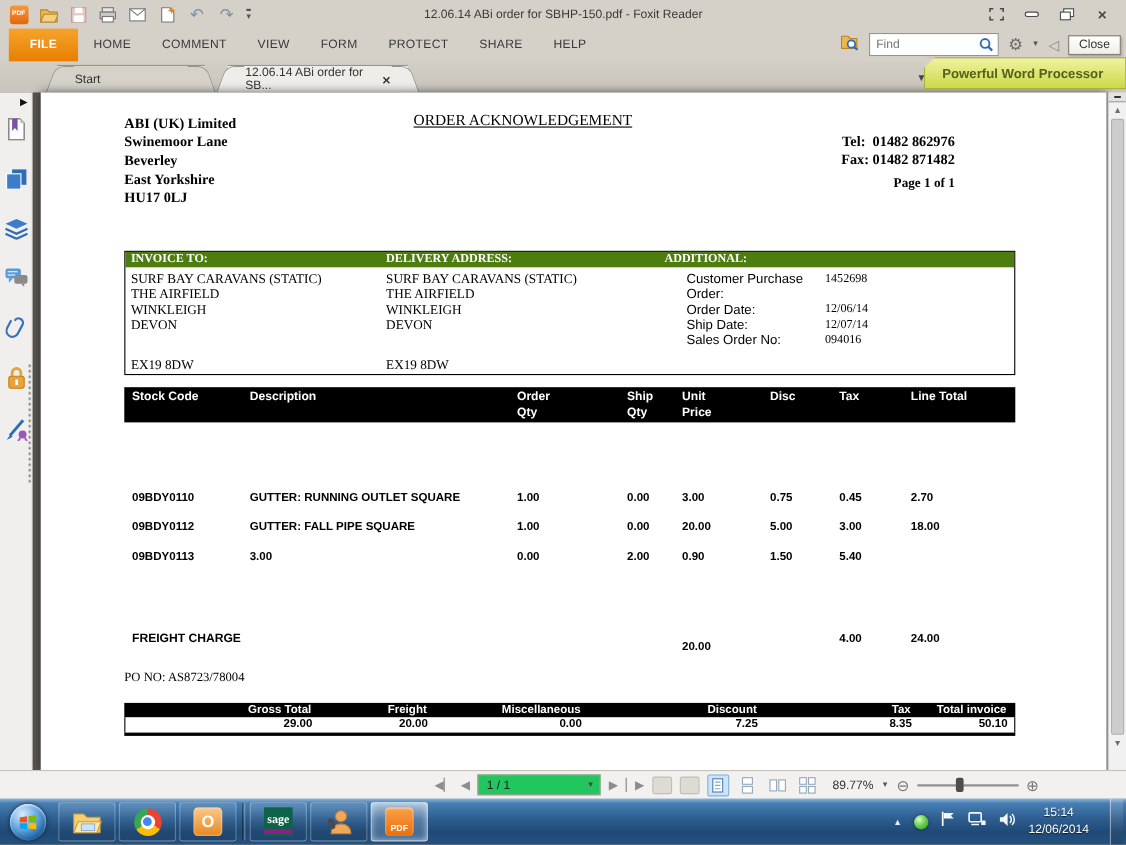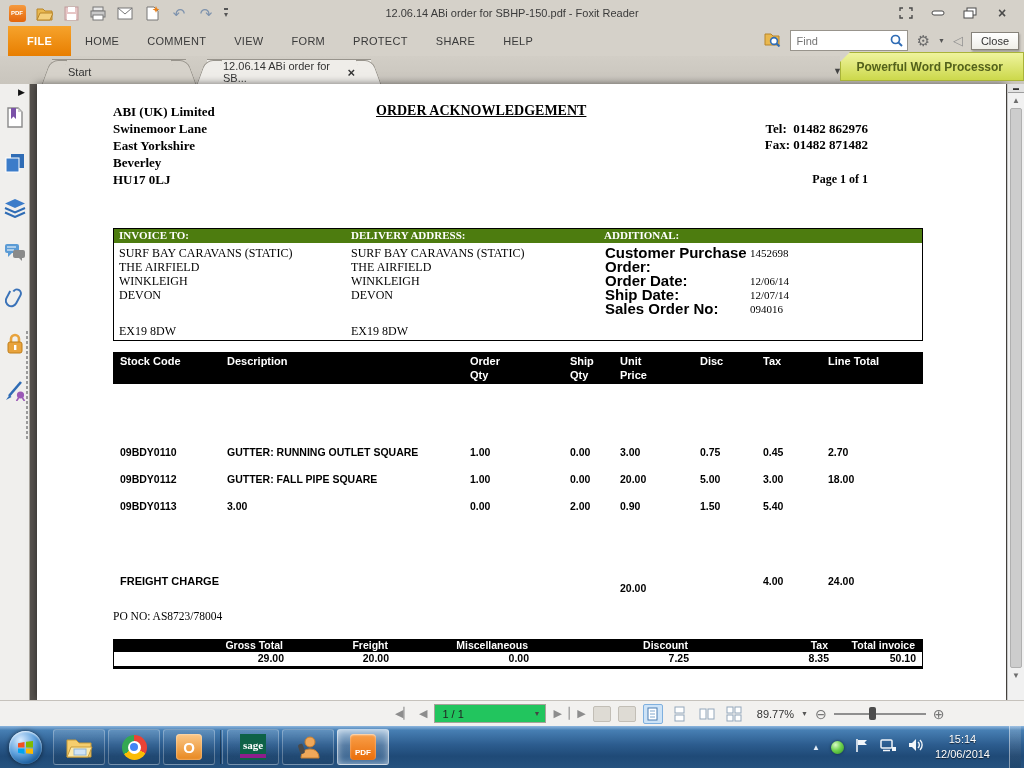--- a/index.html
+++ b/index.html
@@ -54,33 +54,33 @@
   .vscroll { position:absolute; right:0; top:0; width:17px; height:100%; background:#f1f1f1; border-left:1px solid #c7c7c7; }
   .scroll-split { height:9px; background:#e2e2e2; border-bottom:1px solid #9e9e9e; text-align:center; font-size:6px; color:#333; line-height:8px; }
   .scroll-arrow { height:15px; text-align:center; font-size:8px; color:#6e6e6e; line-height:15px; }
   .scroll-thumb { margin:0 2px; height:560px; background:#cdcdcd; border:1px solid #b0b0b0; border-radius:2px; }
 
   
   .page { position:absolute; left:37px; top:0; width:969px; height:616px; background:#fff; box-shadow:0 0 8px rgba(0,0,0,.55); }
   .content { position:relative; margin-left:76px; width:810px; padding-top:19px; color:#000; font-family:"Liberation Serif",serif; }
   .doc-head { position:relative; }
   .sender { font-weight:bold; font-size:13px; line-height:17px; }
-  .doc-title { position:absolute; left:263px; top:0; font-weight:bold; font-size:14px; text-decoration:underline; }
+  .doc-title { position:absolute; left:263px; top:0; font-weight:normal; font-size:14px; text-decoration:underline; }
   .contact { position:absolute; right:55px; top:18px; text-align:right; font-weight:bold; font-size:13px; line-height:16px; }
-  .page-of { margin-top:18px; font-size:12px; }
+  .page-of { margin-top:5px; font-size:12px; }
 
   .invoice-box { margin-top:40px; border:1px solid #000; height:113px; }
   .ib-head { display:grid; grid-template-columns:232px 253px 1fr; background:#4d7c0f; color:#fff; font-weight:bold; font-size:11px; height:14px; line-height:13px; }
   .ib-head div { padding-left:5px; }
   .ib-body { display:grid; grid-template-columns:232px 253px 1fr; height:97px; }
   .ib-col { position:relative; padding:3px 0 0 5px; font-size:12px; line-height:14px; }
   .postcode { position:absolute; top:81px; left:5px; }
   .add-col { padding:3px 0 0 6px; font-family:"Liberation Sans",sans-serif; }
   .add-row { display:grid; grid-template-columns:145px 1fr; line-height:14px; }
-  .add-row .al { font-weight:bold; font-size:15px; }
+  .add-row .al { font-weight:normal; font-size:12px;margin-left:19px; }
   .add-row .av { font-family:"Liberation Serif",serif; font-size:11px; }
 
   .items { margin-top:11px; font-family:"Liberation Sans",sans-serif; }
   .igrid { display:grid; grid-template-columns:114px 243px 100px 50px 80px 63px 65px 95px; }
   .it-head { background:#000; color:#fff; font-weight:bold; font-size:11px; line-height:14px; height:32px; padding-top:2px; align-content:start; }
   .cl { text-align:left; } .cr { text-align:left; white-space:pre-line; }
   .pad7 { padding-left:7px; } .padr8 { padding-right:8px; }
   .it-rows { margin-top:62px; }
   .it-row { font-weight:bold; font-size:10.5px; height:27px; }
   .freight-row { margin-top:48px; font-weight:bold; font-size:10.5px; height:24px; }
@@ -304,22 +304,22 @@
       <div class="side-dots"></div>
     </div>
 
     <div class="page">
       <div class="content">
 
         <div class="doc-head">
           <div class="sender">
             <div>ABI (UK) Limited</div>
             <div>Swinemoor Lane</div>
+            <div>Beverley</div>
             <div>East Yorkshire</div>
-            <div>Beverley</div>
             <div>HU17 0LJ</div>
           </div>
           <div class="doc-title">ORDER ACKNOWLEDGEMENT</div>
           <div class="contact">
             <div><span>Tel:</span>&nbsp;&nbsp;<span>01482 862976</span></div>
             <div><span>Fax:</span>&nbsp;<span>01482 871482</span></div>
             <div class="page-of">Page 1 of 1</div>
           </div>
         </div>
 

